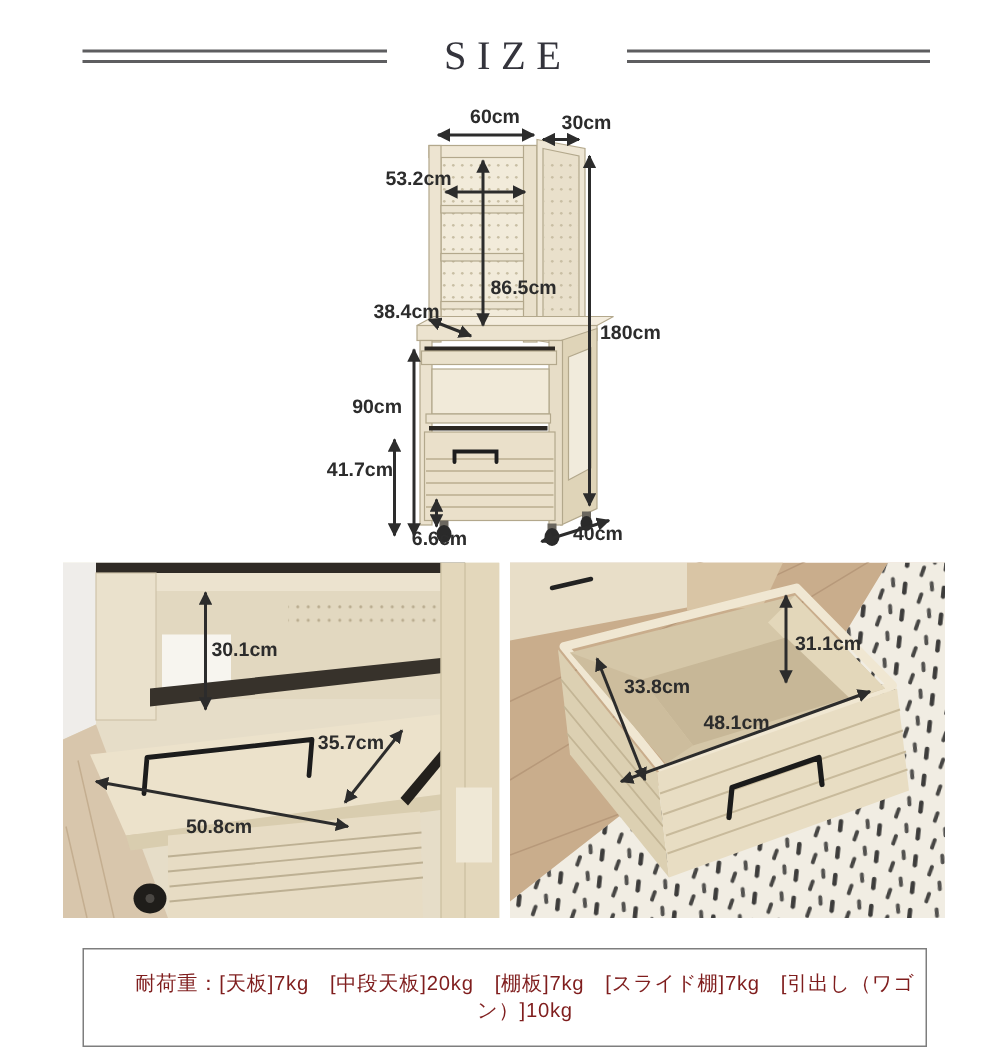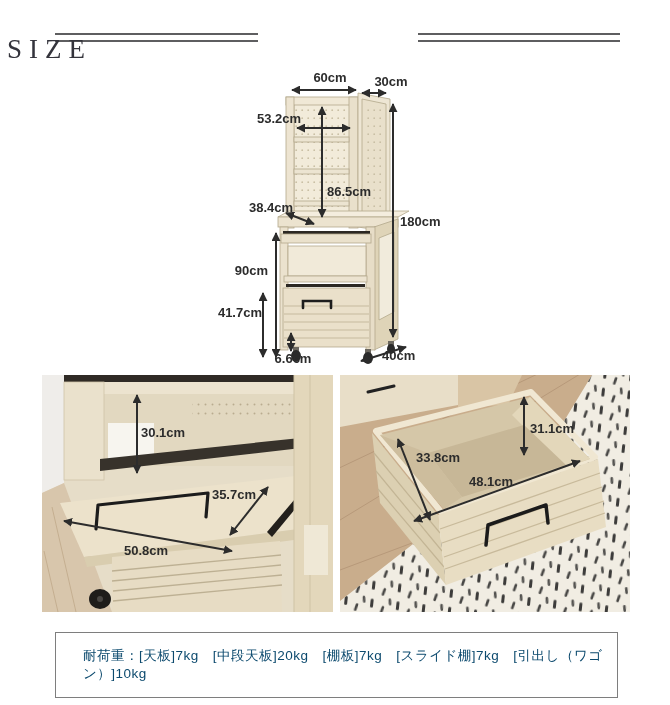--- a/index.html
+++ b/index.html
@@ -7,38 +7,39 @@
     position:relative;width:670px;height:705px;background:#ffffff;overflow:hidden;
     font-family:"Liberation Sans",sans-serif;
   }
   .hdr-line{
     position:absolute;height:5px;
     border-top:2px solid #5e5e60;border-bottom:2px solid #5e5e60;
   }
   .hdr-line.left{left:55px;top:33px;width:203px;}
   .hdr-line.right{left:418px;top:33px;width:202px;}
   .page-title{
-    position:absolute;left:0;right:0;top:22px;
+    position:absolute;left:0;right:0;top:22px;text-align:center;
     font-family:"Liberation Serif",serif;font-size:27px;letter-spacing:7px;
-    text-indent:7px;color:#34343c;font-weight:400;margin-top:12px;
+    text-indent:7px;color:#34343c;font-weight:400;
   }
   svg{position:absolute;display:block;}
   svg.diagram{left:0;top:60px;}
   svg.photo-left{left:42px;top:375px;}
   svg.photo-right{left:340px;top:375px;}
   .dim{font-family:"Liberation Sans",sans-serif;font-weight:bold;font-size:13px;fill:#2c2c2c;}
   .arr{stroke:#2c2c2c;stroke-width:2;fill:none;}
   .spec-box{
     position:absolute;left:55px;top:632px;width:563px;height:66px;
     border:1px solid #7e7e7e;background:#ffffff;box-sizing:border-box;
     display:flex;align-items:center;
   }
   .spec-text{
-    padding-left:27px;font-size:13.5px;color:#0c4a6e;letter-spacing:0.5px;
+    padding-left:27px;font-size:13.5px;color:#7f1d1d;letter-spacing:0.5px;
     font-family:"Liberation Sans",sans-serif;
+    text-align:center;
   }
 </style>
 </head>
 <body>
 
 <div class="page">
 
   <div class="hdr-line left"></div>
   <div class="page-title">SIZE</div>
   <div class="hdr-line right"></div>

